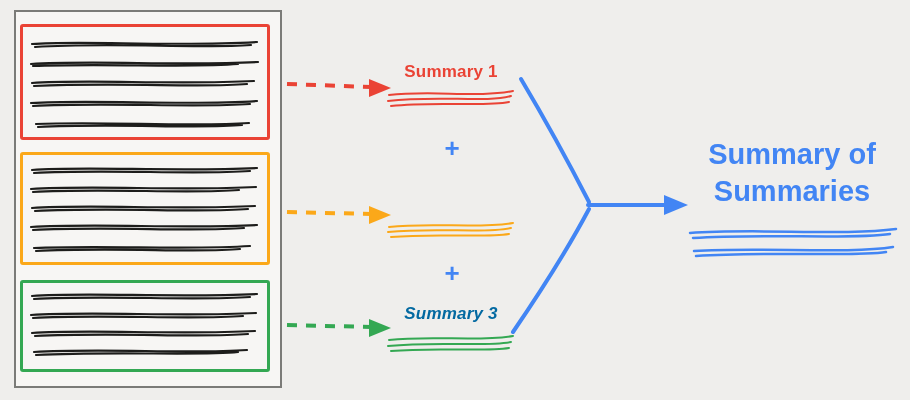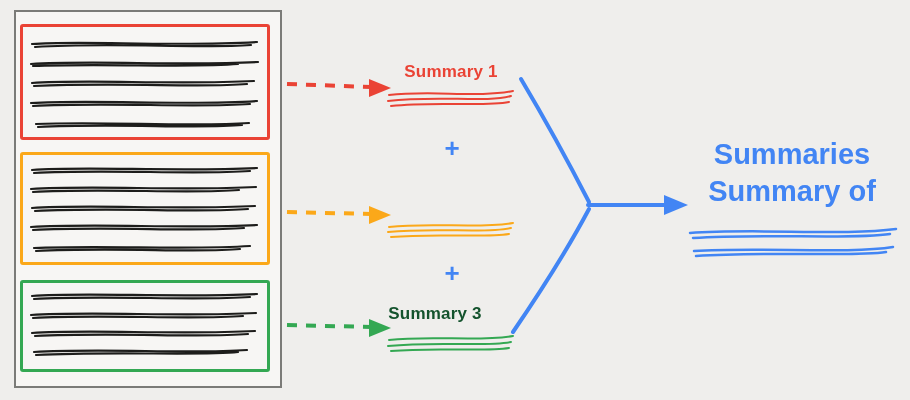--- a/index.html
+++ b/index.html
@@ -13,21 +13,21 @@
   .section { position: absolute; border-radius: 3px; }
   .s1 { left: 4px; top: 12px;  width: 250px; height: 116px; border: 3px solid #EA4335; }
   .s2 { left: 4px; top: 140px; width: 250px; height: 113px; border: 3px solid #FBA819; }
   .s3 { left: 4px; top: 268px; width: 250px; height: 92px;  border: 3px solid #34A853; }
 
   .overlay { position: absolute; left: 0; top: 0; width: 910px; height: 400px; pointer-events: none; }
 
   .sum { position: absolute; width: 130px; text-align: center; font-size: 17px; font-weight: bold; letter-spacing: .2px; }
   .sum1 { left: 386px; top: 62px;  color: #EA4335; }
   .sum2 { left: 386px; top: 190px; color: #FBA819; }
-  .sum3 { left: 370px; top: 304px; color: #14532d; }
+  .sum3 { left: 386px; top: 304px; color: #0369a1; font-style: italic; }
 
   .plus { position: absolute; width: 44px; text-align: center; font-size: 26px; font-weight: bold; color: #4285F4; }
   .p1 { left: 430px; top: 133px; }
   .p2 { left: 430px; top: 258px; }
 
   .result {
     position: absolute; left: 686px; top: 136px; width: 212px;
     text-align: center; font-size: 29px; font-weight: bold; color: #4285F4; line-height: 37px;
   }
 </style>
@@ -106,17 +106,17 @@
       <path d="M694 251 C760 247 850 254 893 247 M696 256 C772 251 856 257 886 252"></path>
     </g>
   </svg>
 
   <div class="sum sum1">Summary 1</div>
   <div class="plus p1">+</div>
   <div class="plus p2">+</div>
   <div class="sum sum3">Summary 3</div>
 
   <div class="result">
+    <div>Summary of</div>
     <div>Summaries</div>
-    <div>Summary of</div>
   </div>
 
 </div>
 
 </body></html>

